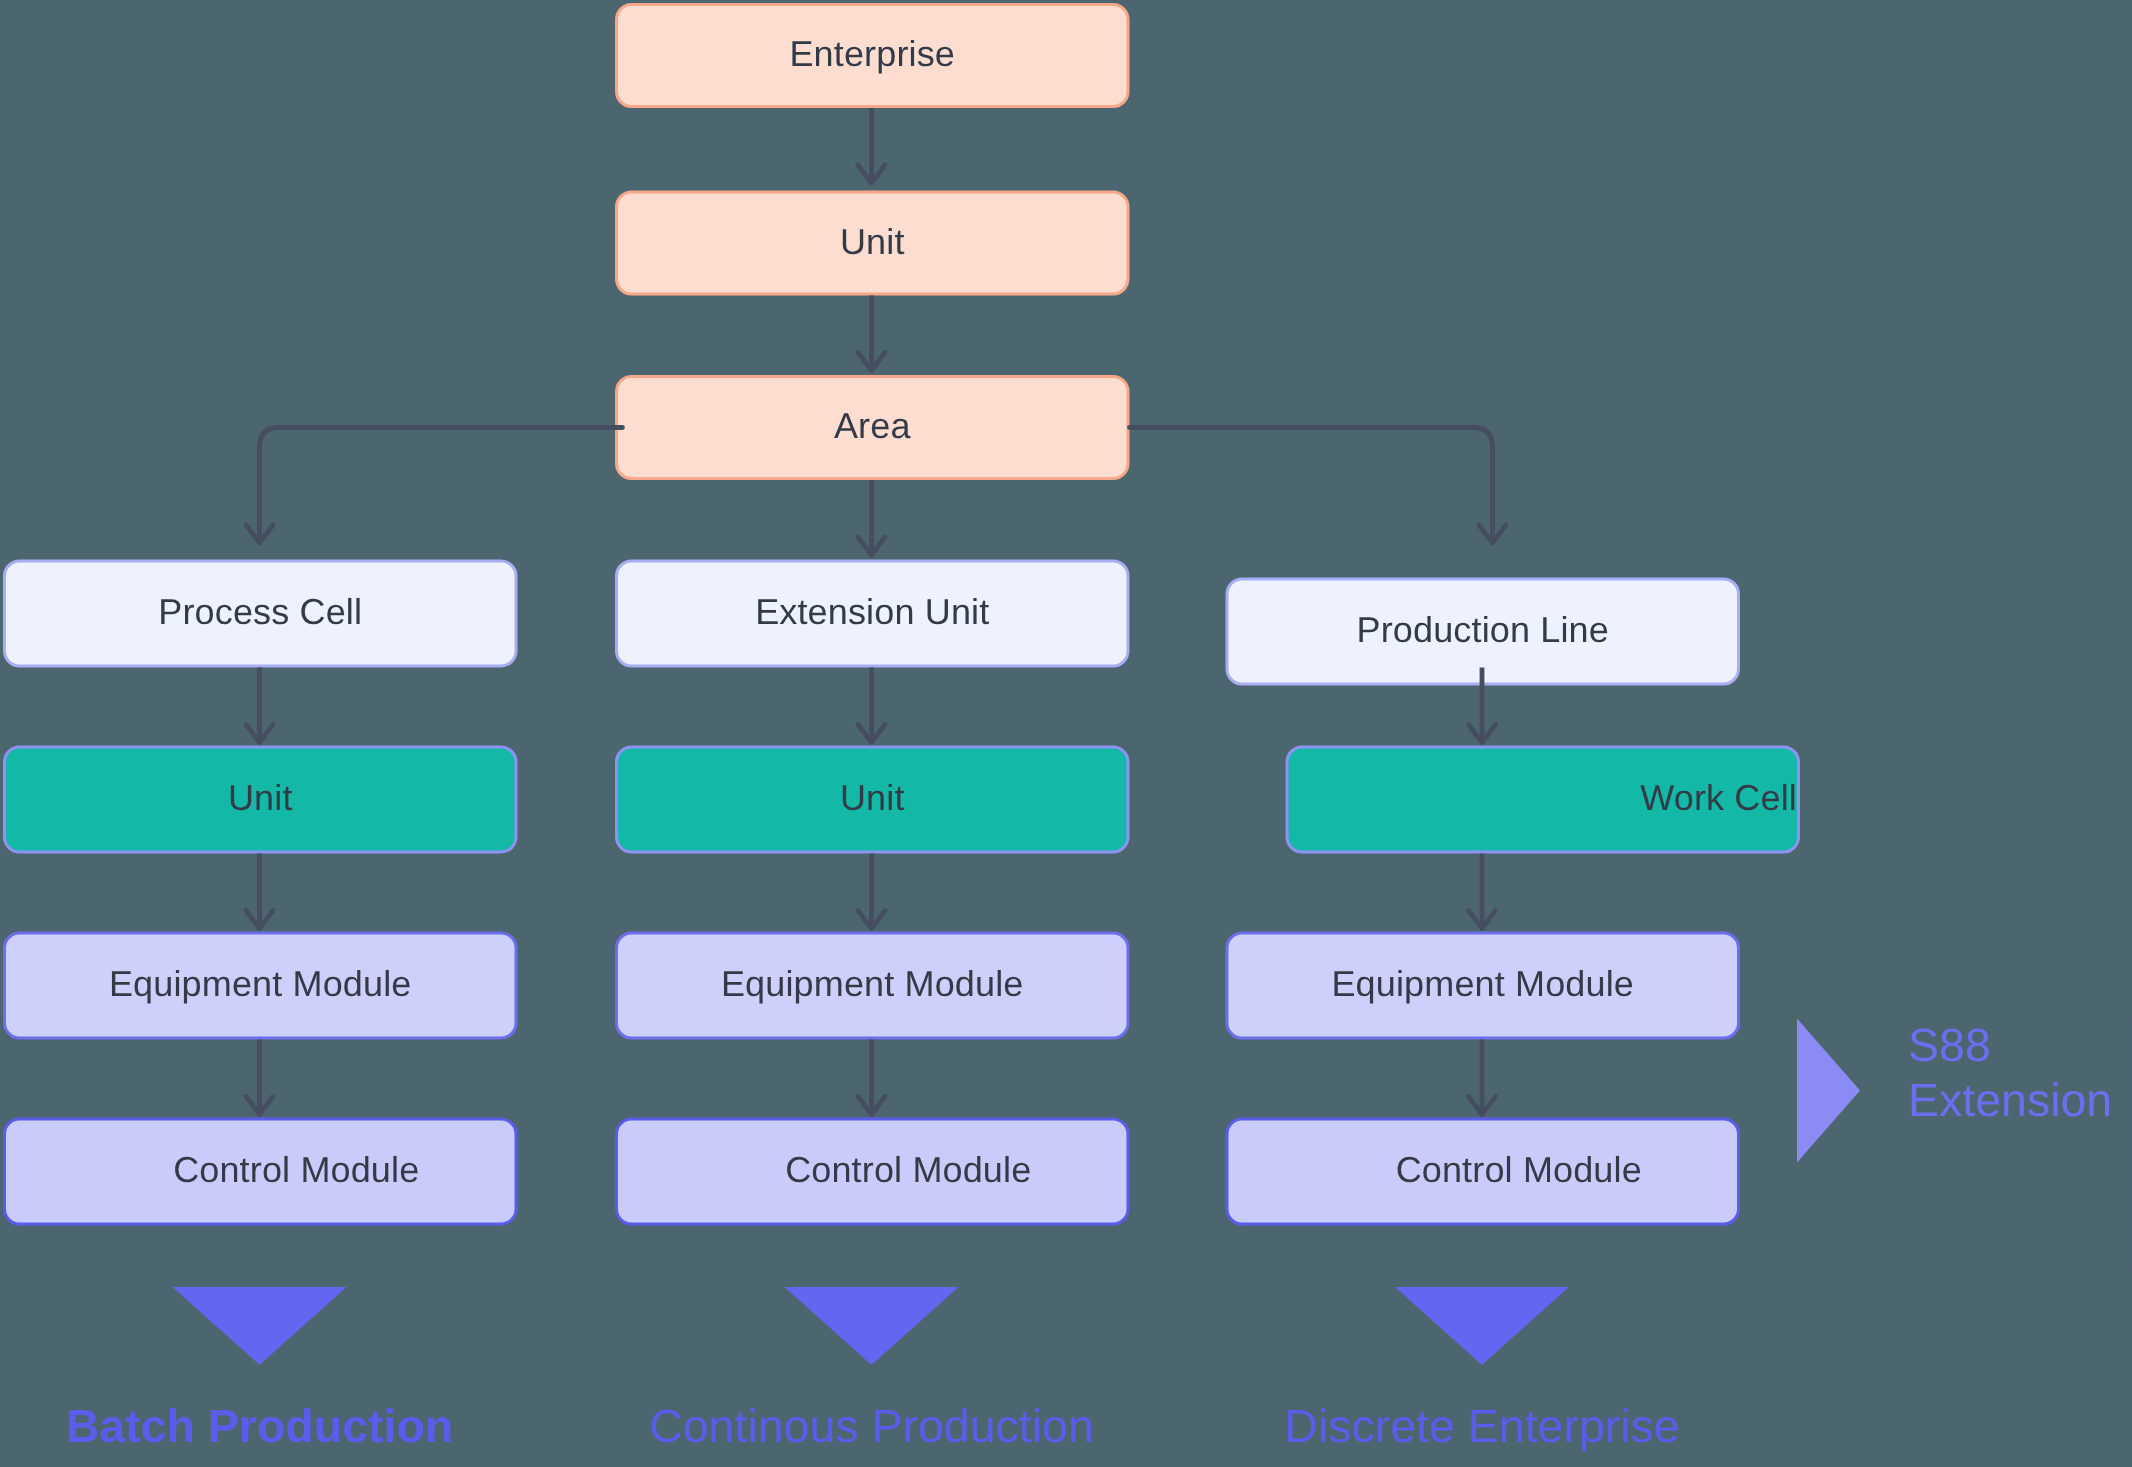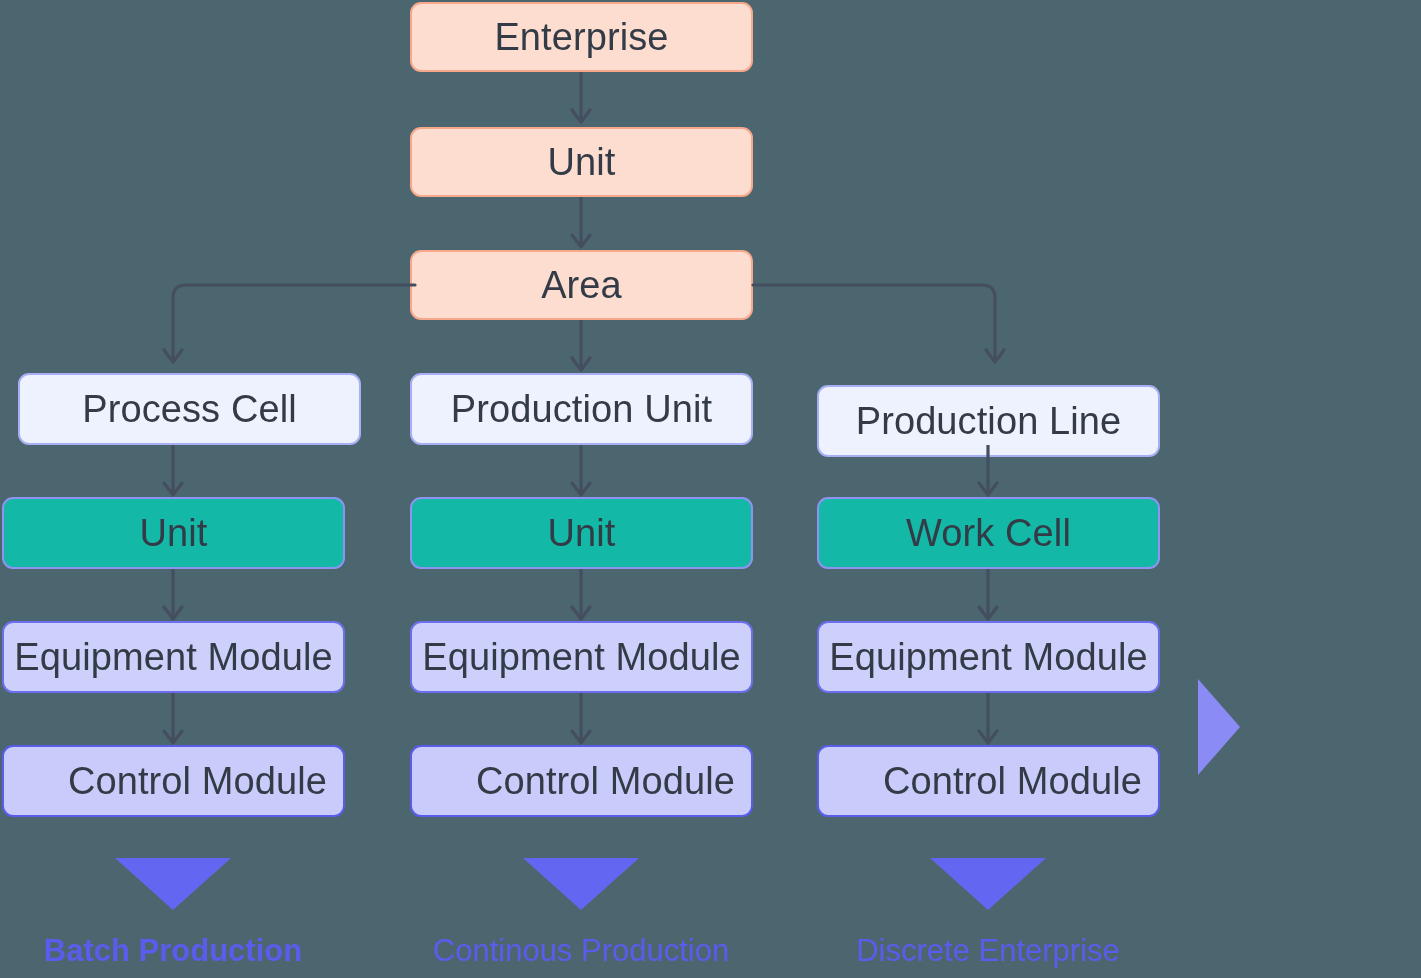--- a/index.html
+++ b/index.html
@@ -22,21 +22,21 @@
   .node {
     position: absolute;
     box-sizing: border-box;
     display: flex;
     align-items: center;
     justify-content: center;
     border-radius: 11px;
     border-width: 2.5px;
     border-style: solid;
     color: #333b47;
-    font-size: 38px;
+    font-size: 24px;
     line-height: 1;
     letter-spacing: 0.1px;
     white-space: nowrap;
   }
 
   
   .tier-root  { background: #fcddd0; border-color: #f8a88a; }
   .tier-1     { background: #eef1fe; border-color: #a8aef4; }
   .tier-2     { background: #14b8a6; border-color: #8e93f2; }
   .tier-3     { background: #ccd0fb; border-color: #6c6eee; }
@@ -141,21 +141,21 @@
     </svg>
   </div>
 
   <div class="branch" style="left:740px; top:276px;">
     <svg width="270" height="95" viewBox="0 0 270 95">
       <path class="conn-stroke" d="M 13 9 L 242 9 Q 255 9 255 22 L 255 84" stroke-linecap="round" stroke-linejoin="round"></path>
       <polyline class="conn-head" points="246,74 255,86 264,74"></polyline>
     </svg>
   </div>
 
-  <div class="node tier-1" style="left:2px; top:373px; width:343px; height:72px;margin-left:16px;">
+  <div class="node tier-1" style="left:2px; top:373px; width:343px; height:72px;">
     <span>Process Cell</span>
   </div>
   <div class="vconn" style="left:159px; top:445px;">
     <svg width="28" height="55" viewBox="0 0 28 55">
       <line class="conn-stroke" x1="14" y1="0" x2="14" y2="48"></line>
       <polyline class="conn-head" points="5,38 14,50 23,38"></polyline>
     </svg>
   </div>
 
   <div class="node tier-2" style="left:2px; top:497px; width:343px; height:72px;">
@@ -179,21 +179,21 @@
   </div>
 
   <div class="node tier-4" style="left:2px; top:745px; width:343px; height:72px;">
     <span>Control Module</span>
   </div>
 
   <div class="big-tri" style="left:115px; top:858px;"></div>
   <div class="caption" style="left:0px; top:935px; width:346px;font-weight:bold;">Batch Production</div>
 
   <div class="node tier-1" style="left:410px; top:373px; width:343px; height:72px;">
-    <span>Production Unit</span>
+    <span>Extension Unit</span>
   </div>
   <div class="vconn" style="left:567px; top:445px;">
     <svg width="28" height="55" viewBox="0 0 28 55">
       <line class="conn-stroke" x1="14" y1="0" x2="14" y2="48"></line>
       <polyline class="conn-head" points="5,38 14,50 23,38"></polyline>
     </svg>
   </div>
 
   <div class="node tier-2" style="left:410px; top:497px; width:343px; height:72px;">
     <span>Unit</span>
@@ -225,21 +225,21 @@
   <div class="node tier-1" style="left:817px; top:385px; width:343px; height:72px;">
     <span>Production Line</span>
   </div>
   <div class="vconn" style="left:974px; top:445px;">
     <svg width="28" height="55" viewBox="0 0 28 55">
       <line class="conn-stroke" x1="14" y1="0" x2="14" y2="48"></line>
       <polyline class="conn-head" points="5,38 14,50 23,38"></polyline>
     </svg>
   </div>
 
-  <div class="node tier-2" style="left:817px; top:497px; width:343px; height:72px;">
+  <div class="node tier-2" style="left:857px; top:497px; width:343px; height:72px;justify-content:flex-end;">
     <span>Work Cell</span>
   </div>
   <div class="vconn" style="left:974px; top:569px;">
     <svg width="28" height="55" viewBox="0 0 28 55">
       <line class="conn-stroke" x1="14" y1="0" x2="14" y2="48"></line>
       <polyline class="conn-head" points="5,38 14,50 23,38"></polyline>
     </svg>
   </div>
 
   <div class="node tier-3" style="left:817px; top:621px; width:343px; height:72px;">
@@ -253,14 +253,18 @@
   </div>
 
   <div class="node tier-4" style="left:817px; top:745px; width:343px; height:72px;">
     <span>Control Module</span>
   </div>
 
   <div class="big-tri" style="left:930px; top:858px;"></div>
   <div class="caption" style="left:815px; top:935px; width:346px;">Discrete Enterprise</div>
 
   <div class="s88-tri" style="left:1198px; top:679px;"></div>
+  <div class="s88-label" style="left:1272px; top:679px;">
+    <div>S88</div>
+    <div>Extension</div>
+  </div>
 
 </div>
 
 </body></html>

